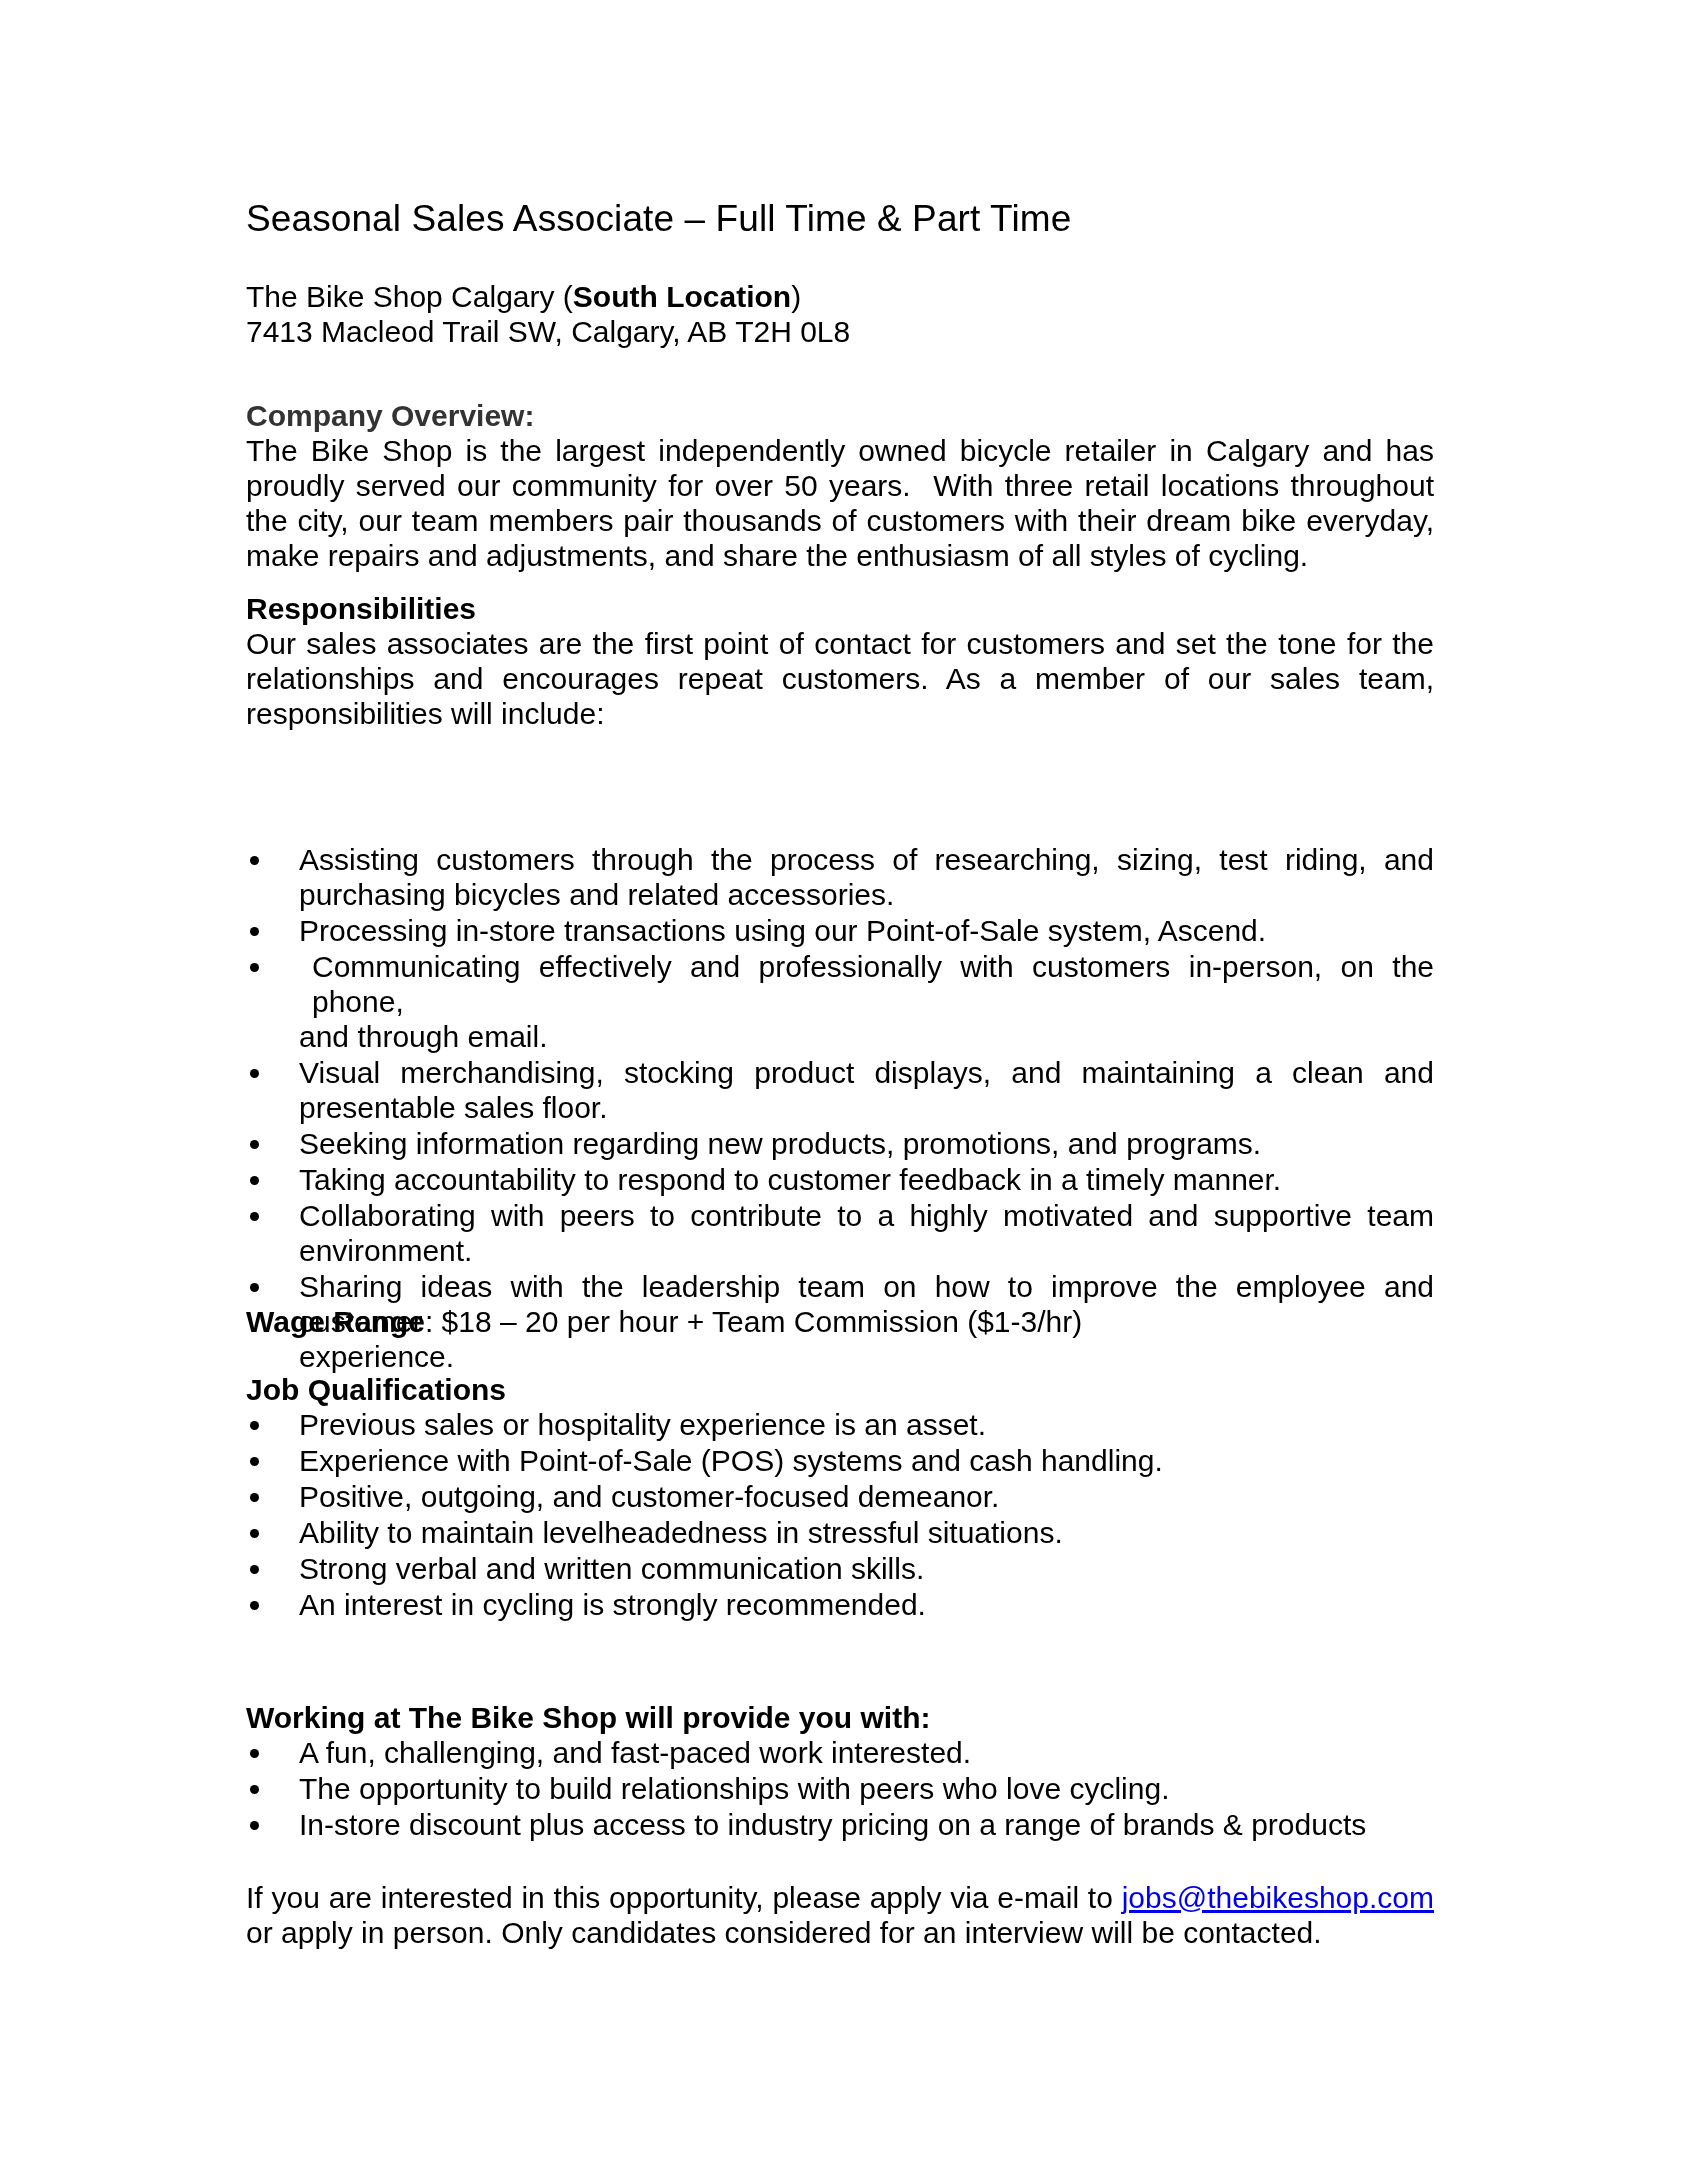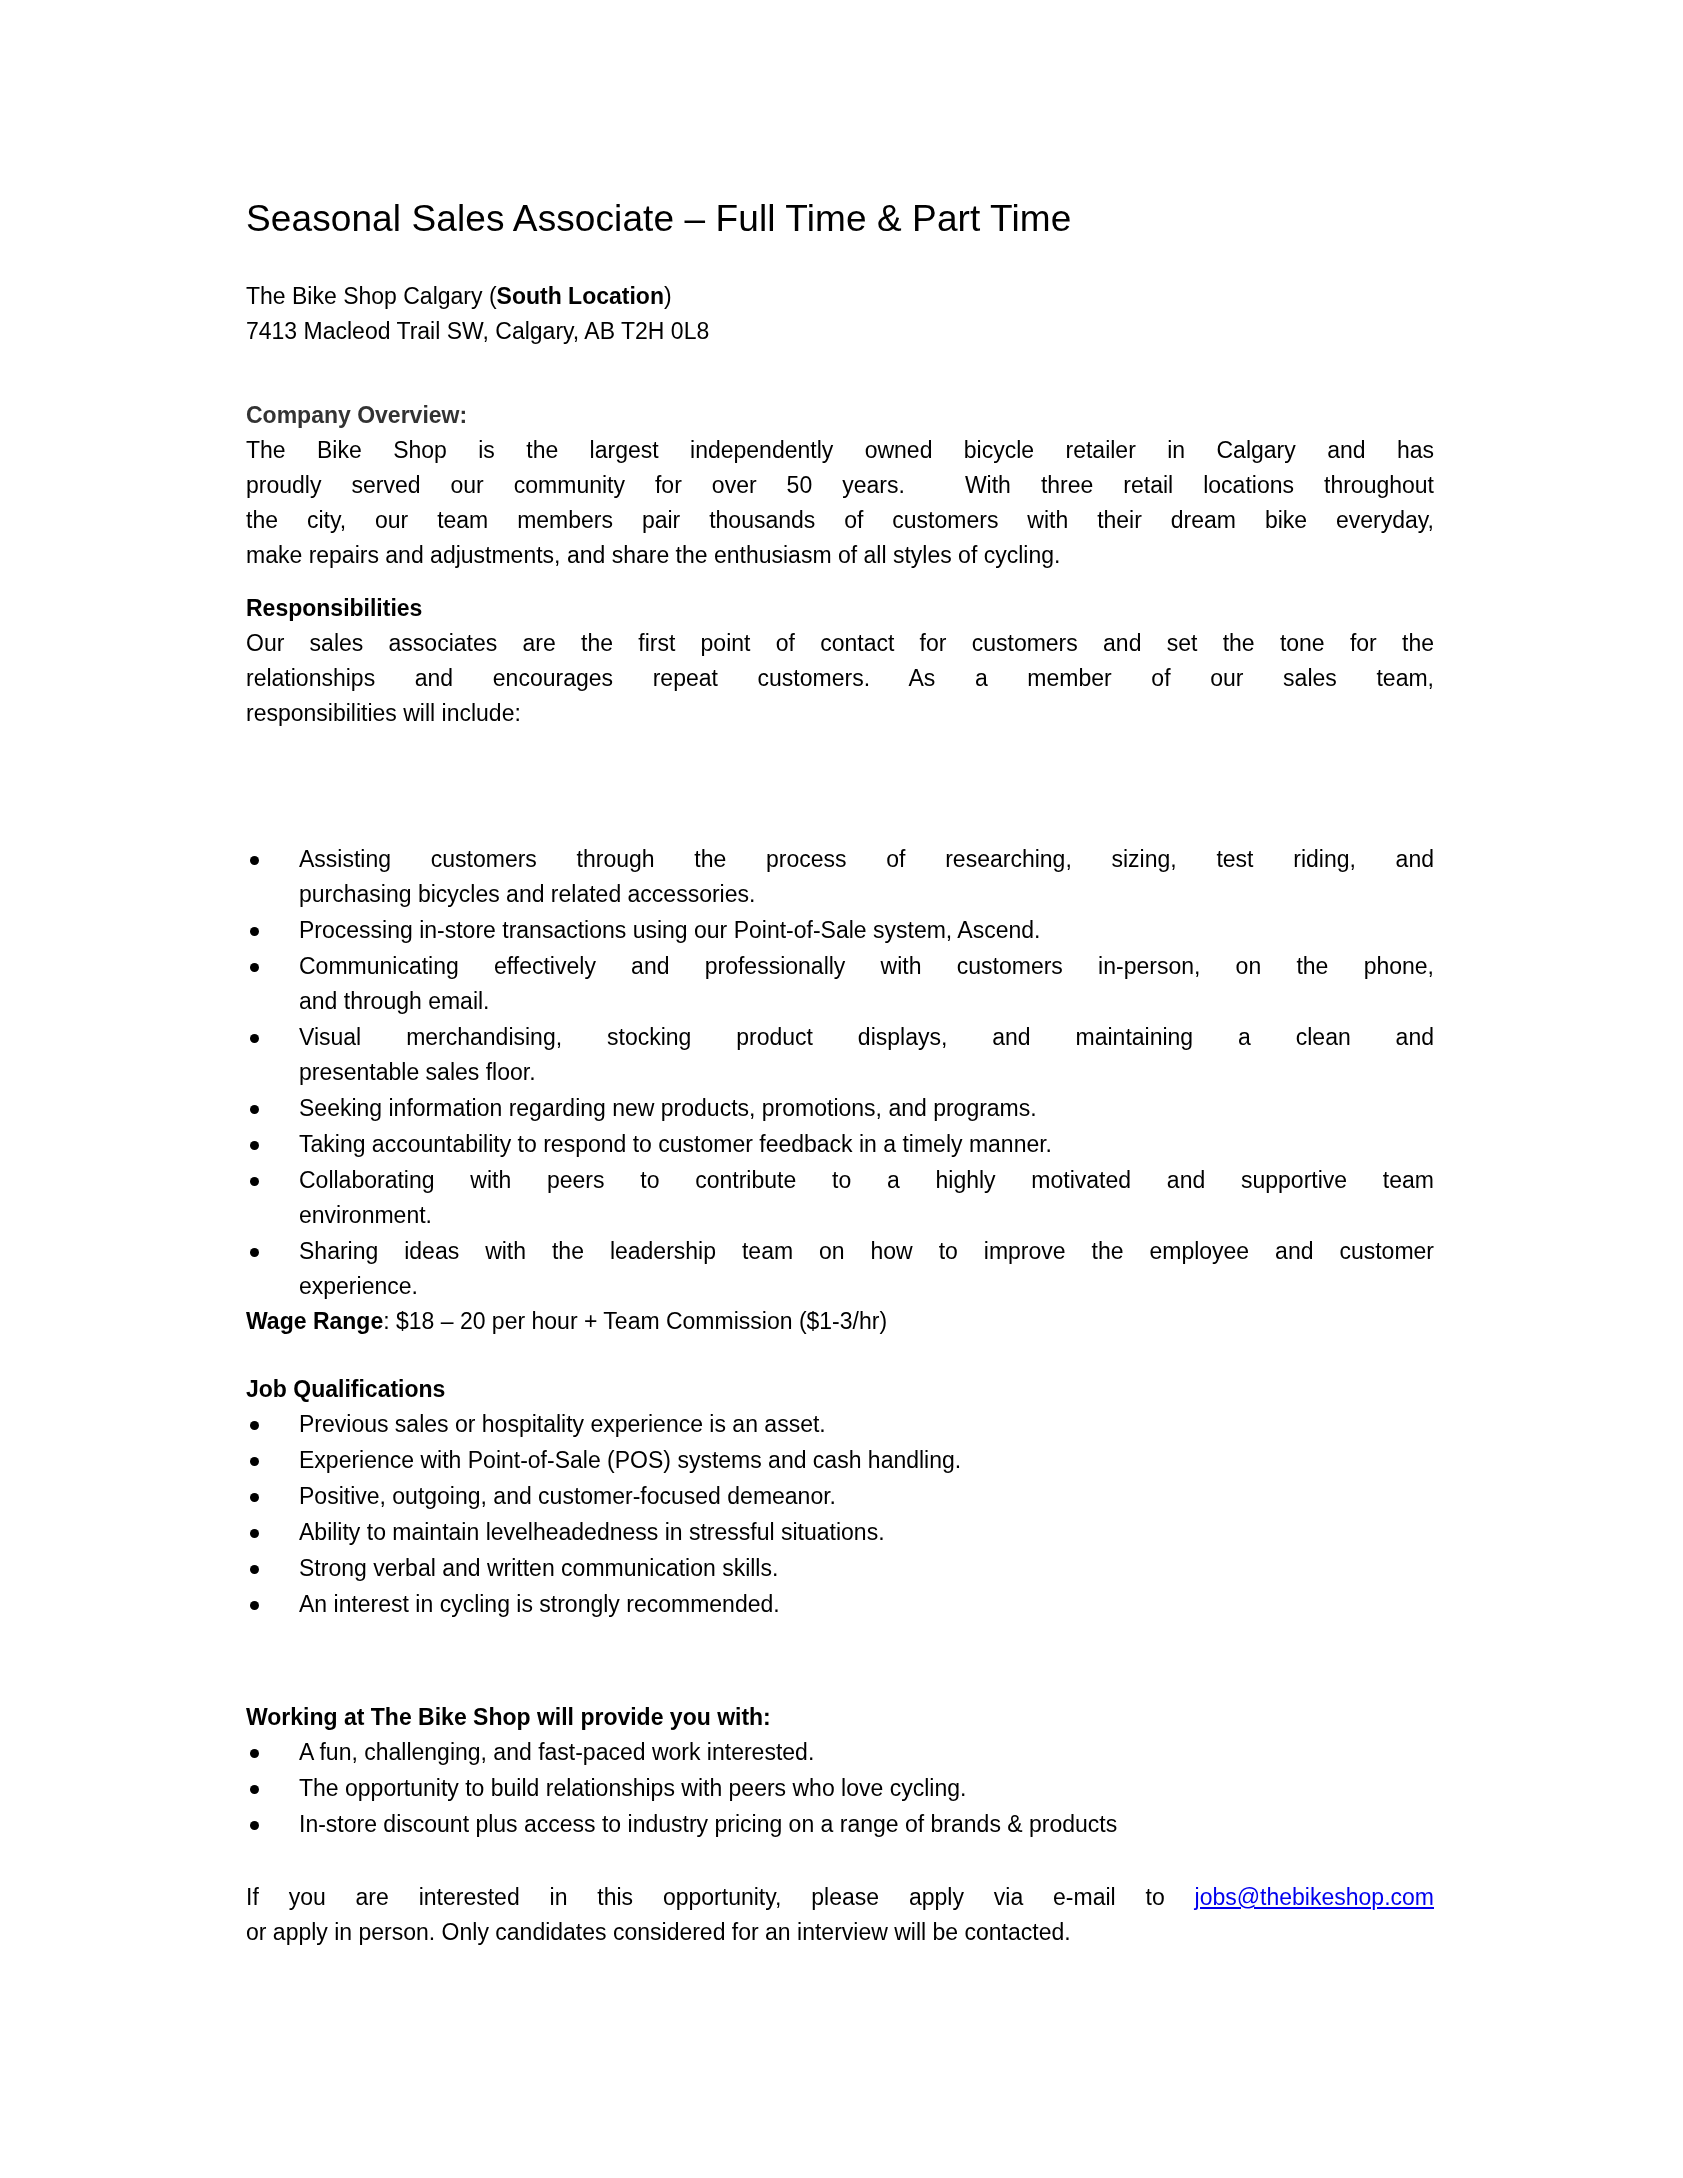--- a/index.html
+++ b/index.html
@@ -1,19 +1,19 @@
 <!DOCTYPE html>
 <html><head>
 <meta charset="utf-8">
 <style>
   html, body { margin: 0; padding: 0; background: #ffffff; }
   body { width: 1683px; height: 2178px; position: relative; overflow: hidden;
          font-family: "Liberation Sans", sans-serif; color: #000; }
   .page { position: absolute; left: 0; top: 0; width: 1683px; height: 2178px; background: #fff; }
-  .blk { position: absolute; left: 246px; width: 1188px; font-size: 23px; line-height: 35px; }
+  .blk { position: absolute; left: 246px; width: 1188px; font-size: 30px; line-height: 35px; }
   .title { position: absolute; left: 246px; top: 196px; font-size: 37px; font-weight: normal; line-height: 46px; white-space: nowrap; letter-spacing: 0.1px; }
   .line { display: block; white-space: nowrap; }
   .heading { font-weight: bold; display: block; }
   .heading.gray { color: #333333; }
   b { font-weight: bold; }
   ul.bul { list-style: none; margin: 0; padding: 0; }
   ul.bul li { position: relative; padding-left: 53px; margin: 0 0 1px 0; }
   ul.bul li .dot { position: absolute; left: 4px; top: 14px; width: 9px; height: 9px; border-radius: 50%; background: #000; }
   ul.bul li .txt { display: block; }
   ul.bul li .txt .jl { display: block; text-align: justify; text-align-last: justify; }
@@ -60,21 +60,21 @@
         </li>
         <li>
           <span class="dot"></span>
           <span class="txt">
             <span class="ll" style="display: block;">Processing in-store transactions using our Point-of-Sale system, Ascend.</span>
           </span>
         </li>
         <li>
           <span class="dot"></span>
           <span class="txt">
-            <span class="jl" style="display: block;">Communicating effectively and professionally with customers in-person, on the phone,</span>
+            <span class="jl" style="display: block; margin-left: 13px;">Communicating effectively and professionally with customers in-person, on the phone,</span>
             <span class="ll" style="display: block;">and through email.</span>
           </span>
         </li>
         <li>
           <span class="dot"></span>
           <span class="txt">
             <span class="jl" style="display: block;">Visual merchandising, stocking product displays, and maintaining a clean and</span>
             <span class="ll" style="display: block;">presentable sales floor.</span>
           </span>
         </li>

